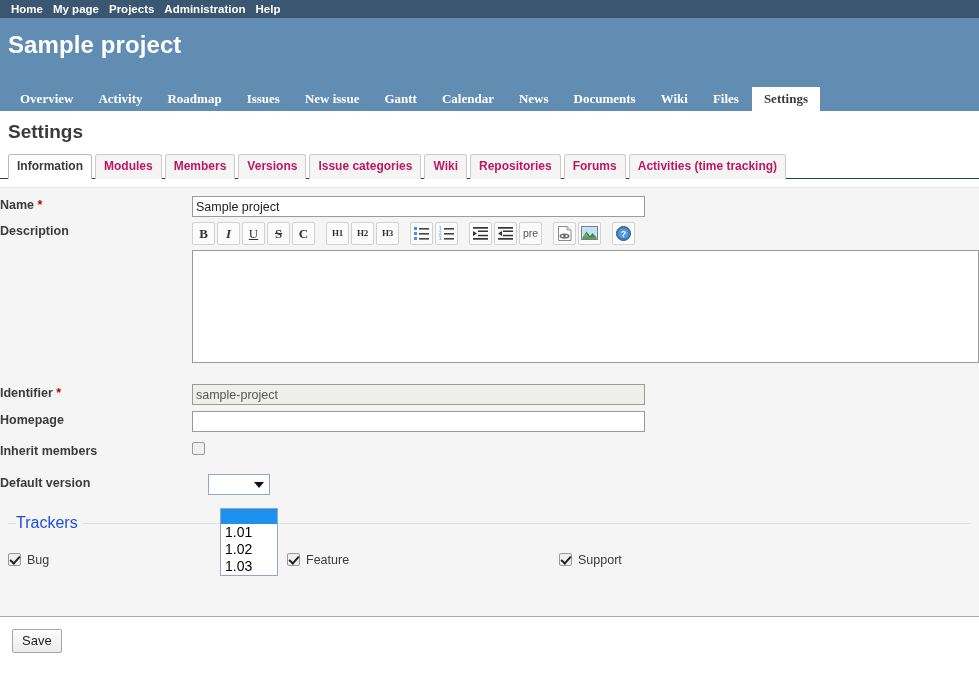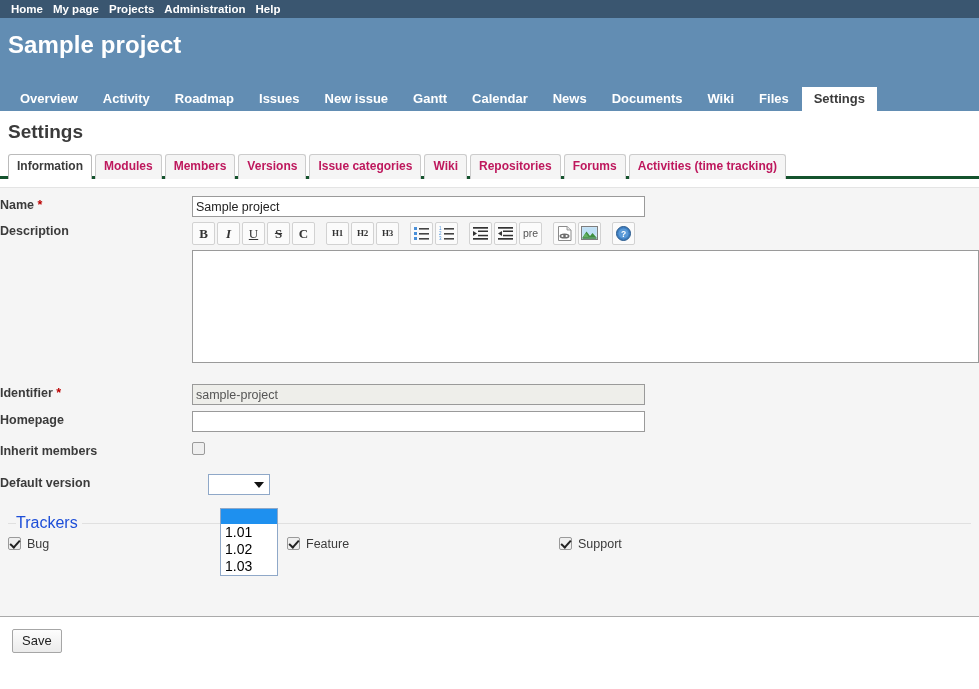--- a/index.html
+++ b/index.html
@@ -47,21 +47,21 @@
     color: #ffffff;
     letter-spacing: 0.1px;
   }
 
   
   #main-menu {
     position: absolute; left: 0; bottom: 0;
     width: 979px; height: 24px;
   }
   #main-menu ul { list-style: none; margin: 0; padding: 0 0 0 8px; }
-  #main-menu li { float: left; margin: 0 1px 0 0; }
+  #main-menu li { float: left; margin: 0 1px 0 0; font-family: Liberation Serif, serif; }
   #main-menu a {
     display: block;
     color: #ffffff;
     font-size: 13px;
     font-weight: bold;
     text-decoration: none;
     padding: 4px 12px 5px 12px;
     line-height: 15px;
     white-space: nowrap;
   }
@@ -83,21 +83,21 @@
     font-size: 19px;
     font-weight: bold;
     color: #3b3b3b;
   }
 
   
   .tabs {
     position: relative;
     height: 25px;
     margin: 3px 0 0 0;
-    border-bottom: 3px solid #14532d;
+    border-bottom: 1px solid #14532d;
   }
   .tabs ul { list-style: none; margin: 0; padding: 0 0 0 8px; height: 25px; }
   .tabs li { float: left; margin: 0 3px 0 0; }
   .tabs a {
     display: block;
     font-size: 12px;
     font-weight: bold;
     color: #be185d;
     text-decoration: none;
     background: #f5f5f5;
@@ -261,21 +261,21 @@
     border-width: 1px 0 0 0;
     padding: 4px 0 6px 0;
   }
   fieldset.trackers legend {
     font-size: 16px;
     color: #1d4ed8;
     font-weight: normal;
     padding: 0 4px 0 0;
     margin-left: 8px;
   }
-  .tracker-list { position: relative; height: 20px; padding-left: 14px; }
+  .tracker-list { position: relative; height: 20px; padding-left: 14px; margin-top: 16px; }
   .tracker-item {
     position: absolute;
     font-size: 12.5px;
     color: #3b3b3b;
     line-height: 16px;
     white-space: nowrap;
   }
   .tracker-item .cb { margin-right: 6px; }
 
   

